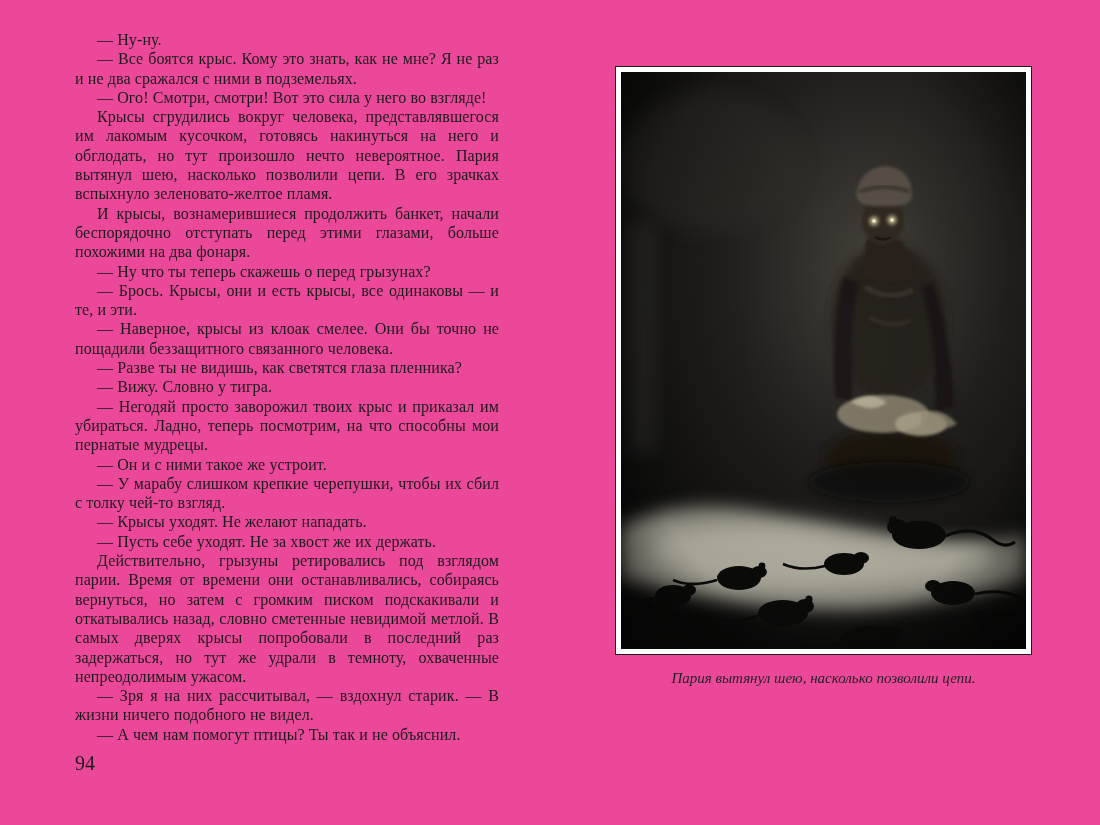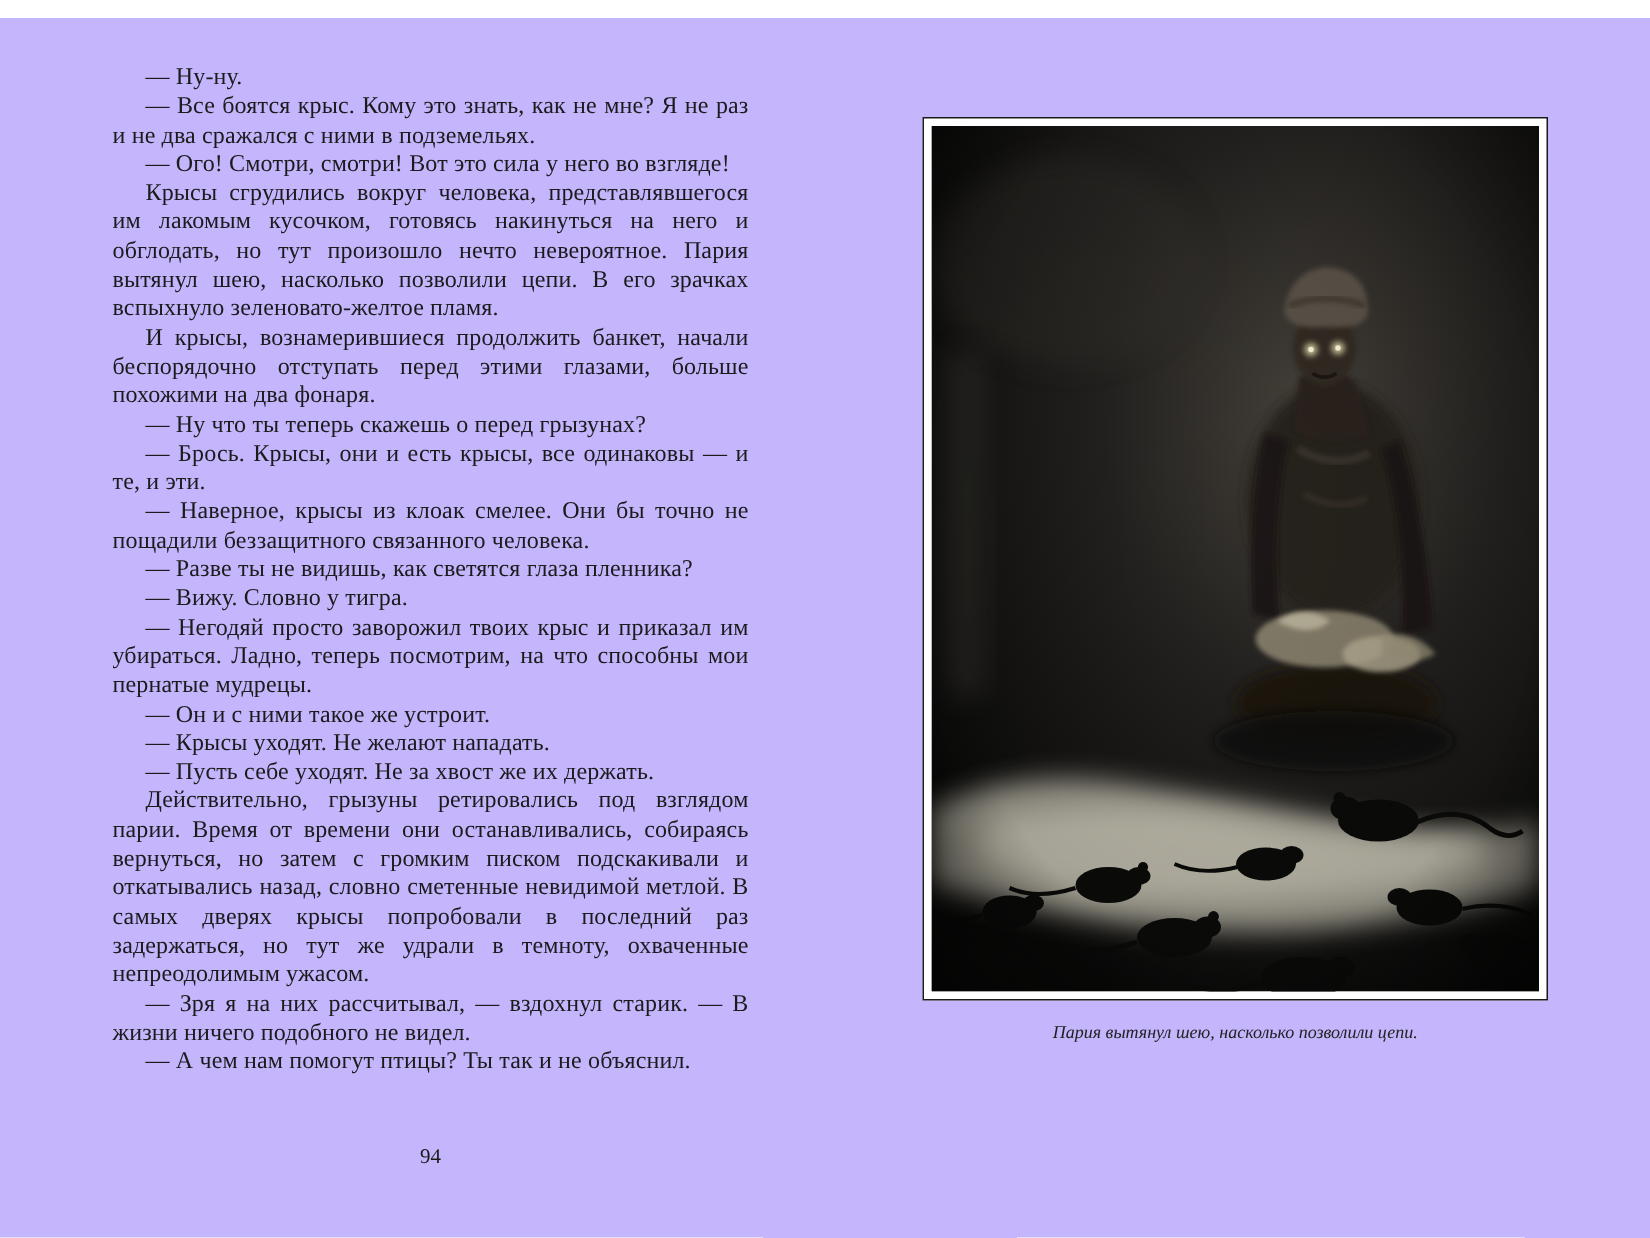--- a/index.html
+++ b/index.html
@@ -4,56 +4,55 @@
 <style>
   * { margin: 0; padding: 0; box-sizing: border-box; }
   html, body { background: #ffffff; }
   body {
     width: 1100px; height: 825px;
     font-family: "Liberation Serif", "DejaVu Serif", serif;
     color: #1b1b1b;
     position: relative;
     overflow: hidden;
   }
-  .book-spread { position: absolute; inset: 0; background: #c4b5fd; margin-top: 12px; }
+  .book-spread { position: absolute; inset: 0; background: #ec4899; }
 
   .text-column {
     position: absolute;
     left: 75px; top: 30px; width: 424px;
     font-size: 16px;
     line-height: 19.3px;
     text-align: justify;
     letter-spacing: 0.1px;
   }
   .text-column p { text-indent: 22px; margin: 0; }
 
   .page-number {
     position: absolute;
     left: 75px; top: 752px; width: 424px;
-    text-align: center;
-    font-size: 14px;
+    font-size: 20px;
   }
 
   .figure-block {
     position: absolute;
     left: 615px; top: 66px; width: 417px;
   }
   .figure-frame {
     width: 417px; height: 589px;
     border: 1.5px solid #1a1a1a;
     padding: 5px;
     background: #ffffff;
   }
   .figure-frame svg { display: block; width: 100%; height: 100%; }
 
   .figure-caption {
     margin-top: 13px;
     text-align: center;
     font-style: italic;
-    font-size: 12px;
+    font-size: 15px;
     line-height: 1.45;
     color: #222222;
   }
 </style>
 </head>
 <body>
 
 <div class="book-spread">
 
   <div class="text-column">
@@ -62,20 +61,21 @@
       <p class="body-paragraph">— Ого! Смотри, смотри! Вот это сила у него во взгляде!</p>
       <p class="body-paragraph">Крысы сгрудились вокруг человека, представлявшегося им лакомым кусочком, готовясь накинуться на него и обглодать, но тут произошло нечто невероятное. Пария вытянул шею, насколько позволили цепи. В его зрачках вспыхнуло зеленовато-желтое пламя.</p>
       <p class="body-paragraph">И крысы, вознамерившиеся продолжить банкет, начали беспорядочно отступать перед этими глазами, больше похожими на два фонаря.</p>
       <p class="body-paragraph">— Ну что ты теперь скажешь о перед грызунах?</p>
       <p class="body-paragraph">— Брось. Крысы, они и есть крысы, все одинаковы — и те, и эти.</p>
       <p class="body-paragraph">— Наверное, крысы из клоак смелее. Они бы точно не пощадили беззащитного связанного человека.</p>
       <p class="body-paragraph">— Разве ты не видишь, как светятся глаза пленника?</p>
       <p class="body-paragraph">— Вижу. Словно у тигра.</p>
       <p class="body-paragraph">— Негодяй просто заворожил твоих крыс и приказал им убираться. Ладно, теперь посмотрим, на что способны мои пернатые мудрецы.</p>
       <p class="body-paragraph">— Он и с ними такое же устроит.</p>
+      <p class="body-paragraph">— У марабу слишком крепкие черепушки, чтобы их сбил с толку чей-то взгляд.</p>
       <p class="body-paragraph">— Крысы уходят. Не желают нападать.</p>
       <p class="body-paragraph">— Пусть себе уходят. Не за хвост же их держать.</p>
       <p class="body-paragraph">Действительно, грызуны ретировались под взглядом парии. Время от времени они останавливались, собираясь вернуться, но затем с громким писком подскакивали и откатывались назад, словно сметенные невидимой метлой. В самых дверях крысы попробовали в последний раз задержаться, но тут же удрали в темноту, охваченные непреодолимым ужасом.</p>
       <p class="body-paragraph">— Зря я на них рассчитывал, — вздохнул старик. — В жизни ничего подобного не видел.</p>
       <p class="body-paragraph">— А чем нам помогут птицы? Ты так и не объяснил.</p>
     </div>
 
   <div class="page-number">94</div>
 
   <div class="figure-block">

